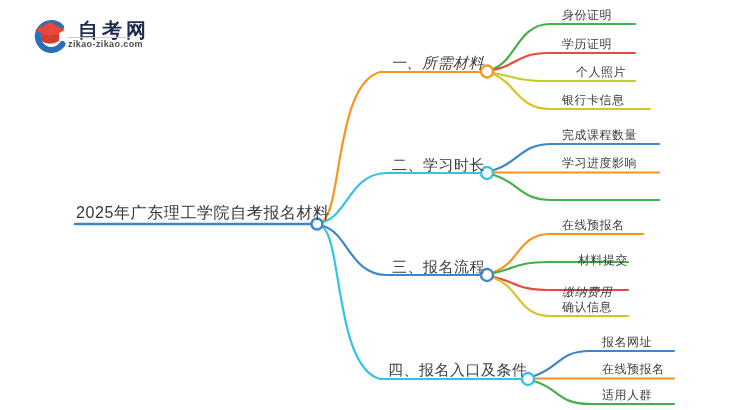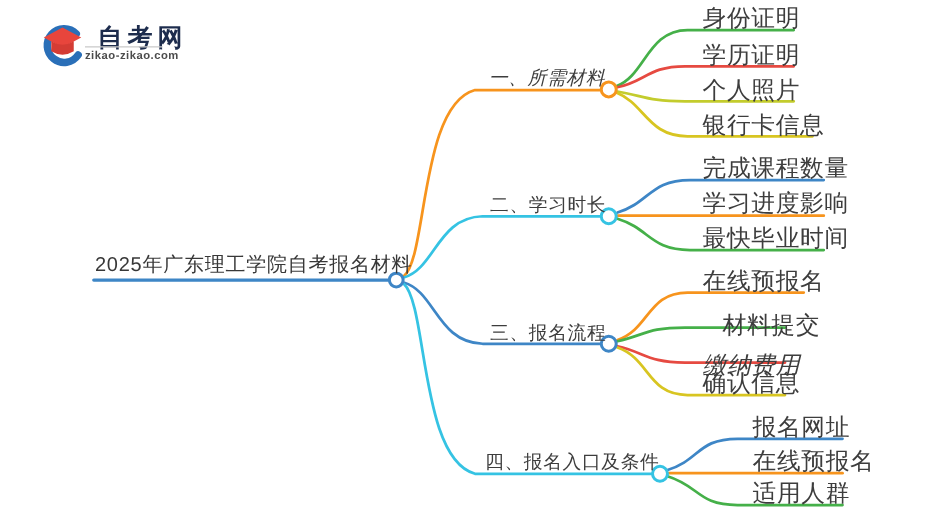--- a/index.html
+++ b/index.html
@@ -3,21 +3,21 @@
 <meta charset="utf-8">
 <style>
   html,body{margin:0;padding:0;background:#fff;}
   .canvas{
     position:relative;width:750px;height:410px;background:#ffffff;overflow:hidden;
     font-family:"Liberation Sans","DejaVu Sans",sans-serif;
   }
   .edges{position:absolute;left:0;top:0;}
   .label{
     position:absolute;white-space:nowrap;color:#3d3d3d;
-    font-size:19px;line-height:17px;letter-spacing:0.5px;
+    font-size:12px;line-height:17px;letter-spacing:0.5px;
   }
   .root-label{font-size:16px;letter-spacing:0.6px;color:#383838;}
   .branch-label{font-size:15px;}
   .logo{position:absolute;left:28px;top:14px;width:120px;height:44px;}
   .logo-icon{position:absolute;left:2px;top:4px;}
   .logo-title{
     position:absolute;left:50px;top:3px;font-size:20px;font-weight:bold;
     color:#1d2c4d;letter-spacing:4px;white-space:nowrap;
   }
   .logo-divider{position:absolute;left:40px;top:23px;width:62px;height:1px;background:#c9c9c9;}
@@ -78,26 +78,25 @@
 
   <div class="label root-label" style="left:76px;top:204px;">2025年广东理工学院自考报名材料</div>
 
   <div class="label branch-label" style="left:391px;top:54px;font-style:italic;">一、所需材料</div>
   <div class="label branch-label" style="left:392px;top:156px;">二、学习时长</div>
   <div class="label branch-label" style="left:392px;top:258px;">三、报名流程</div>
   <div class="label branch-label" style="left:388px;top:361px;">四、报名入口及条件</div>
 
   <div class="label" style="left:562px;top:7px;">身份证明</div>
   <div class="label" style="left:562px;top:36px;">学历证明</div>
-  <div class="label" style="left:562px;top:64px;">个人照片</div>
+  <div class="label" style="left:576px;top:64px;">个人照片</div>
   <div class="label" style="left:562px;top:92px;">银行卡信息</div>
 
   <div class="label" style="left:562px;top:127px;">完成课程数量</div>
   <div class="label" style="left:562px;top:155px;">学习进度影响</div>
-  <div class="label" style="left:562px;top:183px;">最快毕业时间</div>
 
   <div class="label" style="left:562px;top:217px;">在线预报名</div>
   <div class="label" style="left:562px;top:252px;margin-left:16px;">材料提交</div>
   <div class="label" style="left:562px;top:284px;font-style:italic;">缴纳费用</div>
   <div class="label" style="left:562px;top:299px;">确认信息</div>
 
   <div class="label" style="left:602px;top:334px;">报名网址</div>
   <div class="label" style="left:602px;top:361px;">在线预报名</div>
   <div class="label" style="left:602px;top:387px;">适用人群</div>
 

